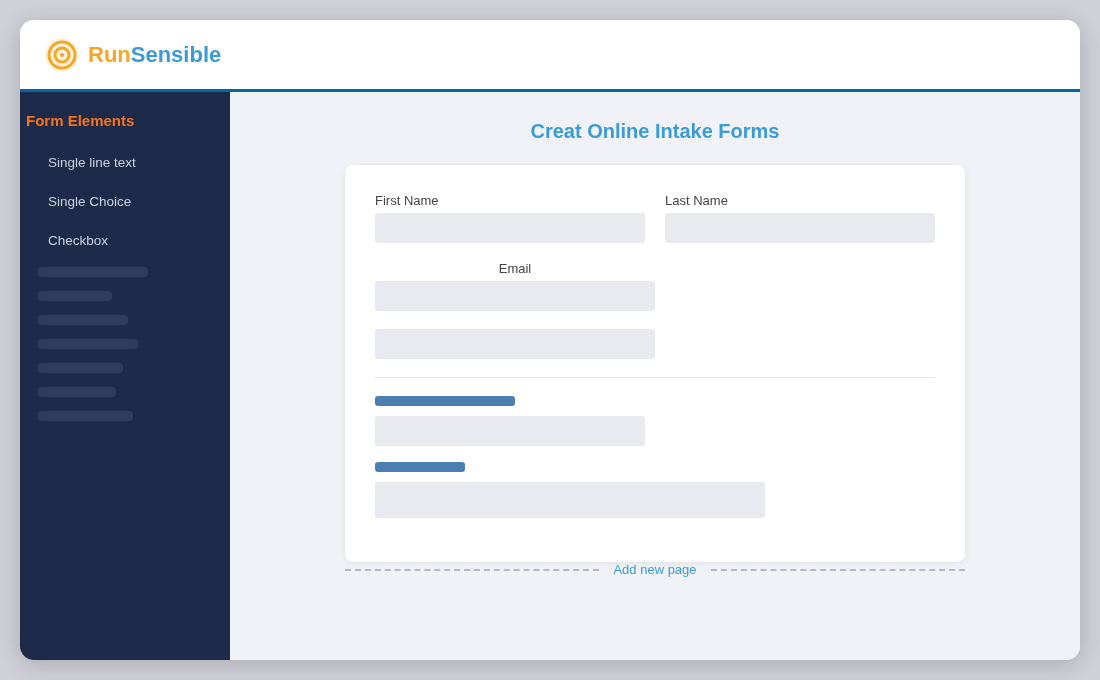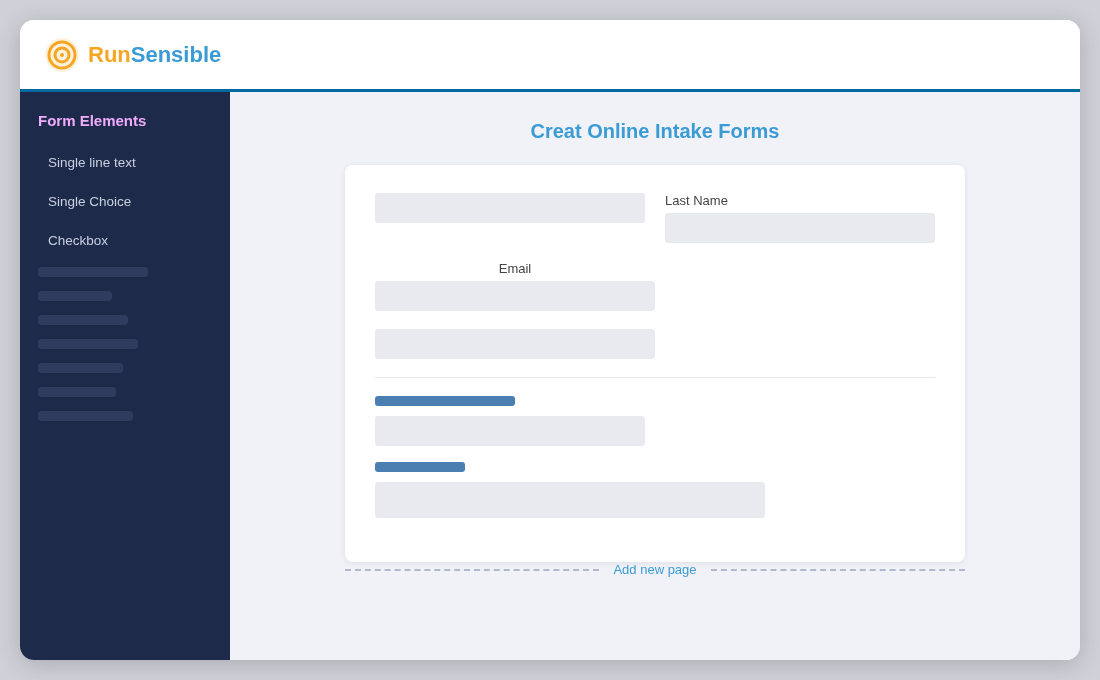--- a/index.html
+++ b/index.html
@@ -58,24 +58,24 @@
     
     .sidebar {
       width: 210px;
       background: #1e2a4a;
       flex-shrink: 0;
       display: flex;
       flex-direction: column;
       padding-top: 10px;
     }
     .sidebar-title {
-      color: #f0abfc;
+      color: #f97316;
       font-size: 15px;
       font-weight: bold;
-      padding: 10px 18px 14px 18px;
+      padding: 10px 18px 14px 6px;
     }
     .sidebar-item {
       color: #c8d0e0;
       font-size: 13.5px;
       padding: 12px 28px;
       cursor: pointer;
       background: transparent;
     }
     .sidebar-placeholder {
       height: 10px;
@@ -232,20 +232,21 @@
       <div class="sidebar-placeholder w7"></div>
     </div>
 
     <div class="content">
       <div class="page-title">Creat Online Intake Forms</div>
 
       <div class="form-card">
 
         <div class="form-row">
           <div class="form-field">
+            <div class="field-label">First Name</div>
             <div class="field-input"></div>
           </div>
           <div class="form-field">
             <div class="field-label">Last Name</div>
             <div class="field-input"></div>
           </div>
         </div>
 
         <div class="form-row">
           <div class="form-field" style="max-width:280px;align-items:center;">

